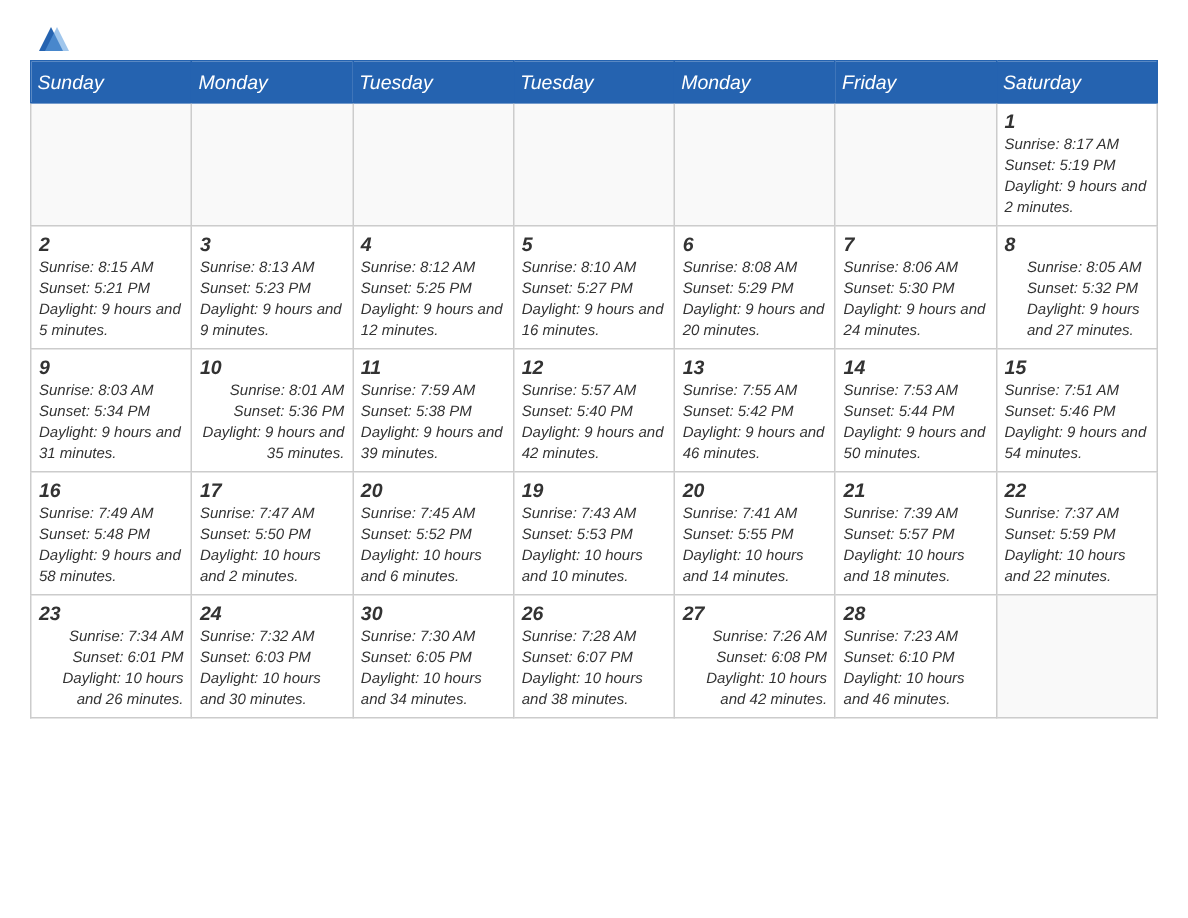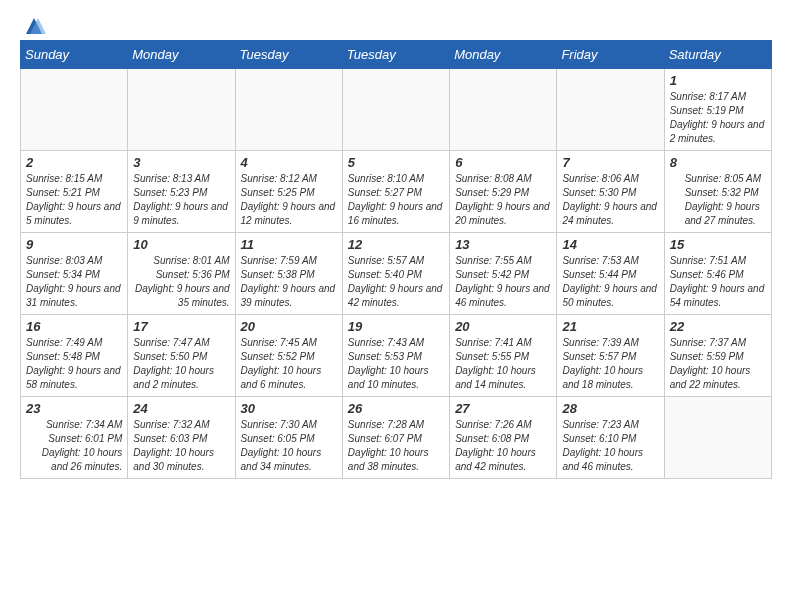--- a/index.html
+++ b/index.html
@@ -221,21 +221,21 @@
 Daylight: 10 hours and 34 minutes.</div>
           </td>
           <td>
             <span class="day-num">26</span>
             <div class="day-info" style="white-space: pre-line;">Sunrise: 7:28 AM
 Sunset: 6:07 PM
 Daylight: 10 hours and 38 minutes.</div>
           </td>
           <td>
             <span class="day-num">27</span>
-            <div class="day-info" style="white-space: pre-line;">Sunrise: 7:26 AM
+            <div class="day-info" style="white-space: pre-line; text-align: right;">Sunrise: 7:26 AM
 Sunset: 6:08 PM
 Daylight: 10 hours and 42 minutes.</div>
           </td>
           <td>
             <span class="day-num">28</span>
             <div class="day-info" style="white-space: pre-line;">Sunrise: 7:23 AM
 Sunset: 6:10 PM
 Daylight: 10 hours and 46 minutes.</div>
           </td>
           <td class="empty"></td>

